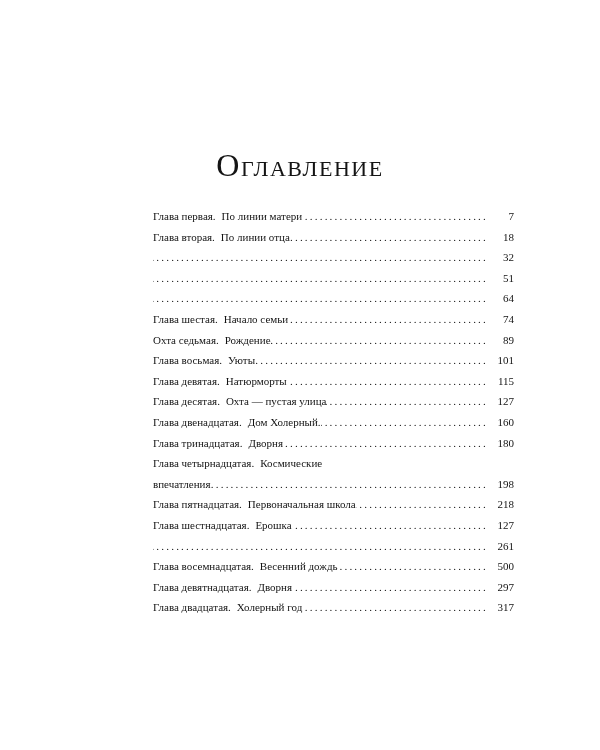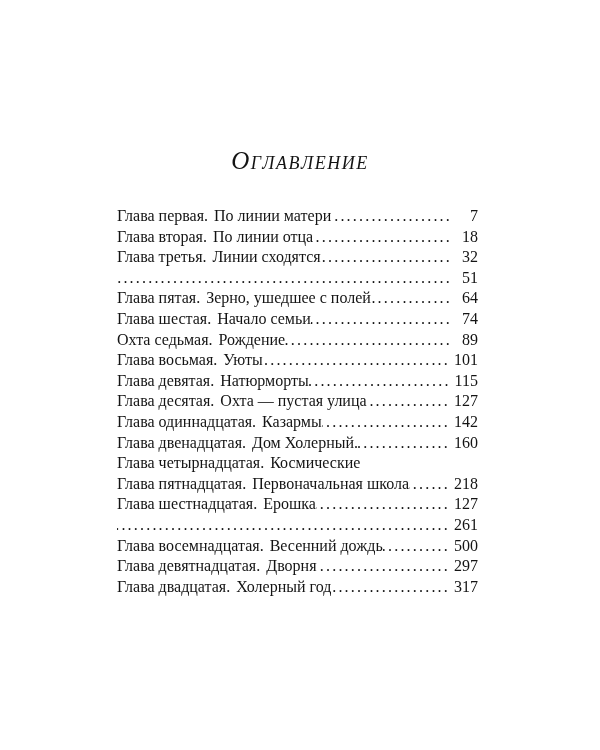--- a/index.html
+++ b/index.html
@@ -20,41 +20,41 @@
     left: 0; top: 0;
     width: 600px; height: 750px;
     background: #ffffff;
   }
   .title {
     position: absolute;
     top: 147px;
     left: 0;
     width: 600px;
     text-align: center;
-    font-size: 25px;
+    font-size: 32px;
     letter-spacing: 1.5px;
     font-variant: small-caps;
     font-weight: normal;
     margin: 0;
-    font-style: italic;
   }
   .toc {
     position: absolute;
     left: 117px;
     top: 206px;
     width: 361px;
     margin: 0;
     padding: 0;
     list-style: none;
   }
   .toc-entry {
     display: block;
-    font-size: 16px;
+    font-size: 11px;
     line-height: 20.6px;
     white-space: nowrap;
+    margin-left: 36px;
   }
   .toc-line {
     display: flex;
     align-items: baseline;
     width: 361px;
   }
   .toc-text {
     flex: 0 0 auto;
     white-space: nowrap;
   }
@@ -99,36 +99,34 @@
     <li class="toc-entry">
       <div class="toc-line">
         <span class="toc-text"><span>Глава вторая.</span><span class="sep"></span><span>По линии отца</span></span>
         <span class="toc-dots"></span>
         <span class="toc-page">18</span>
       </div>
     </li>
 
     <li class="toc-entry">
       <div class="toc-line">
-        <span class="toc-text"><span>Глава третья.</span><span class="sep"></span><span>Линии сходятся</span></span>
         <span class="toc-dots"></span>
         <span class="toc-page">32</span>
       </div>
     </li>
 
     <li class="toc-entry">
       <div class="toc-line">
         <span class="toc-dots"></span>
         <span class="toc-page">51</span>
       </div>
     </li>
 
     <li class="toc-entry">
       <div class="toc-line">
-        <span class="toc-text"><span>Глава пятая.</span><span class="sep"></span><span>Зерно, ушедшее с полей</span></span>
         <span class="toc-dots"></span>
         <span class="toc-page">64</span>
       </div>
     </li>
 
     <li class="toc-entry">
       <div class="toc-line">
         <span class="toc-text"><span>Глава шестая.</span><span class="sep"></span><span>Начало семьи</span></span>
         <span class="toc-dots"></span>
         <span class="toc-page">74</span>
@@ -160,41 +158,46 @@
     </li>
 
     <li class="toc-entry">
       <div class="toc-line">
         <span class="toc-text"><span>Глава десятая.</span><span class="sep"></span><span>Охта — пустая улица</span></span>
         <span class="toc-dots"></span>
         <span class="toc-page">127</span>
       </div>
     </li>
 
-    <li class="toc-entry">
-      <div class="toc-line">
-        <span class="toc-text"><span>Глава одиннадцатая.</span><span class="sep"></span><span>Казармы</span></span>
-        <span class="toc-dots"></span>
-        <span class="toc-page">142</span>
-      </div>
-    </li>
 
     <li class="toc-entry">
       <div class="toc-line">
         <span class="toc-text"><span>Глава двенадцатая.</span><span class="sep"></span><span>Дом Холерный.</span></span>
         <span class="toc-dots"></span>
         <span class="toc-page">160</span>
       </div>
     </li>
 
+    <li class="toc-entry">
+      <div class="toc-line">
+        <span class="toc-text"><span>Глава тринадцатая.</span><span class="sep"></span><span>Дворня</span></span>
+        <span class="toc-dots"></span>
+        <span class="toc-page">180</span>
+      </div>
+    </li>
 
     <li class="toc-entry">
       <div class="toc-line no-dots">
         <span class="toc-text"><span>Глава четырнадцатая.</span><span class="sep"></span><span>Космические</span></span>
       </div>
+      <div class="toc-line">
+        <span class="toc-text">впечатления</span>
+        <span class="toc-dots"></span>
+        <span class="toc-page">198</span>
+      </div>
     </li>
 
     <li class="toc-entry">
       <div class="toc-line">
         <span class="toc-text"><span>Глава пятнадцатая.</span><span class="sep"></span><span>Первоначальная школа</span></span>
         <span class="toc-dots"></span>
         <span class="toc-page">218</span>
       </div>
     </li>
 

